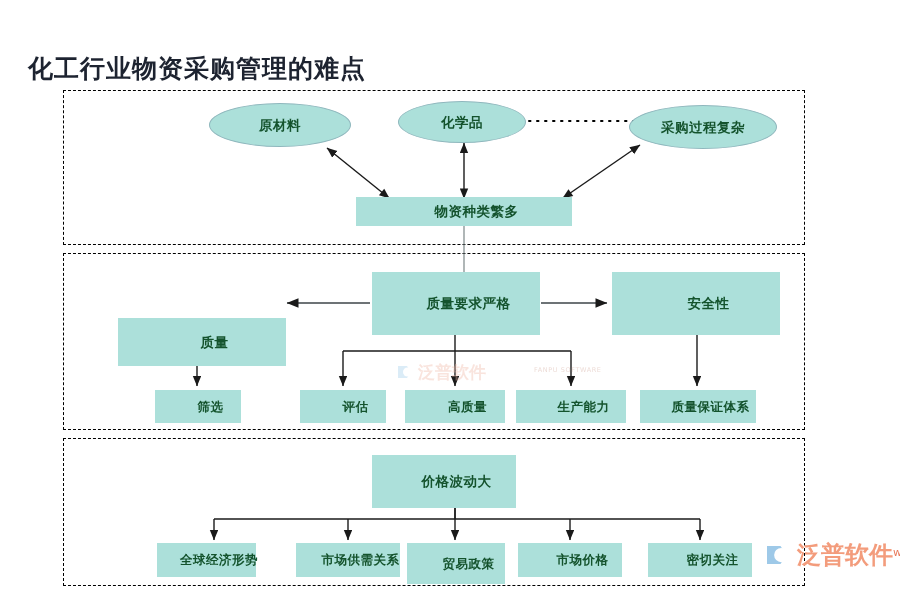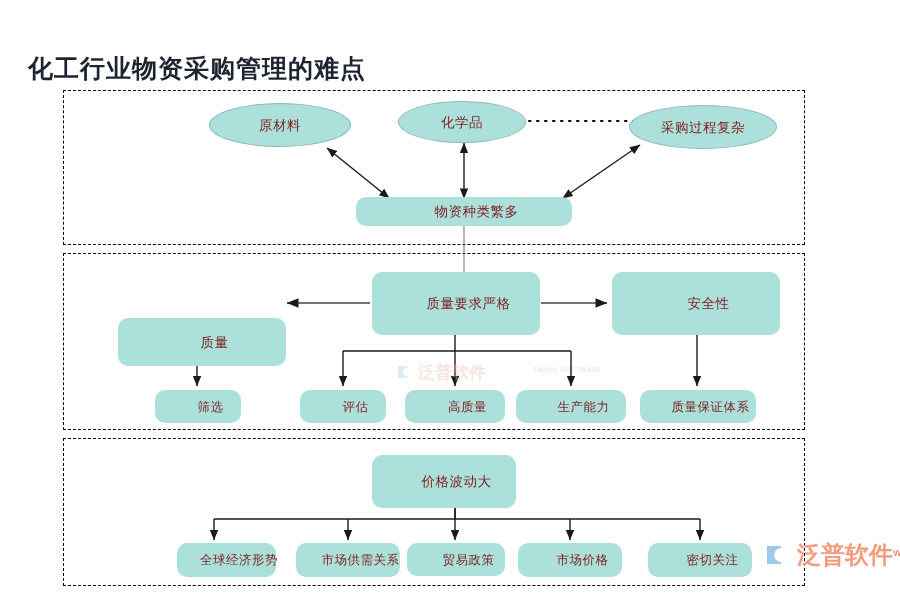--- a/index.html
+++ b/index.html
@@ -34,30 +34,30 @@
     box-sizing: border-box;
     background: transparent;
   }
   .node {
     position: absolute;
     box-sizing: border-box;
     background: #ace0da;
     display: flex;
     align-items: center;
     justify-content: center;
-    color: #7f1d1d;
-    font-weight: normal;
+    color: #14532d;
+    font-weight: bold;
     font-size: 13.5px;
     letter-spacing: 0.5px;
     text-align: center;
     line-height: 1.1;
     white-space: nowrap;
   }
   .node.rect {
-    border-radius: 10px;
+    border-radius: 0;
     padding-left: 25px;
   }
   .node.ellipse {
     border-radius: 50%;
     border: 1px solid #8fb7bd;
   }
   .node.small {
     font-size: 12.5px;
   }
   svg.edges {
@@ -205,27 +205,27 @@
     <span>生产能力</span>
   </div>
   <div class="node rect small" style="left:640px; top:390px; width:116px; height:33px;">
     <span>质量保证体系</span>
   </div>
 
   <div class="node rect" style="left:372px; top:455px; width:144px; height:53px;">
     <span>价格波动大</span>
   </div>
 
-  <div class="node rect small" style="left:157px; top:543px; width:99px; height:34px;margin-left:20px;">
+  <div class="node rect small" style="left:157px; top:543px; width:99px; height:34px;">
     <span>全球经济形势</span>
   </div>
   <div class="node rect small" style="left:296px; top:543px; width:104px; height:34px;">
     <span>市场供需关系</span>
   </div>
-  <div class="node rect small" style="left:407px; top:543px; width:98px; height:33px;">
+  <div class="node rect small" style="left:407px; top:543px; width:98px; height:41px;">
     <span>贸易政策</span>
   </div>
   <div class="node rect small" style="left:518px; top:543px; width:104px; height:34px;">
     <span>市场价格</span>
   </div>
   <div class="node rect small" style="left:648px; top:543px; width:104px; height:34px;">
     <span>密切关注</span>
   </div>
 
   <div class="wm" id="wm-center">

